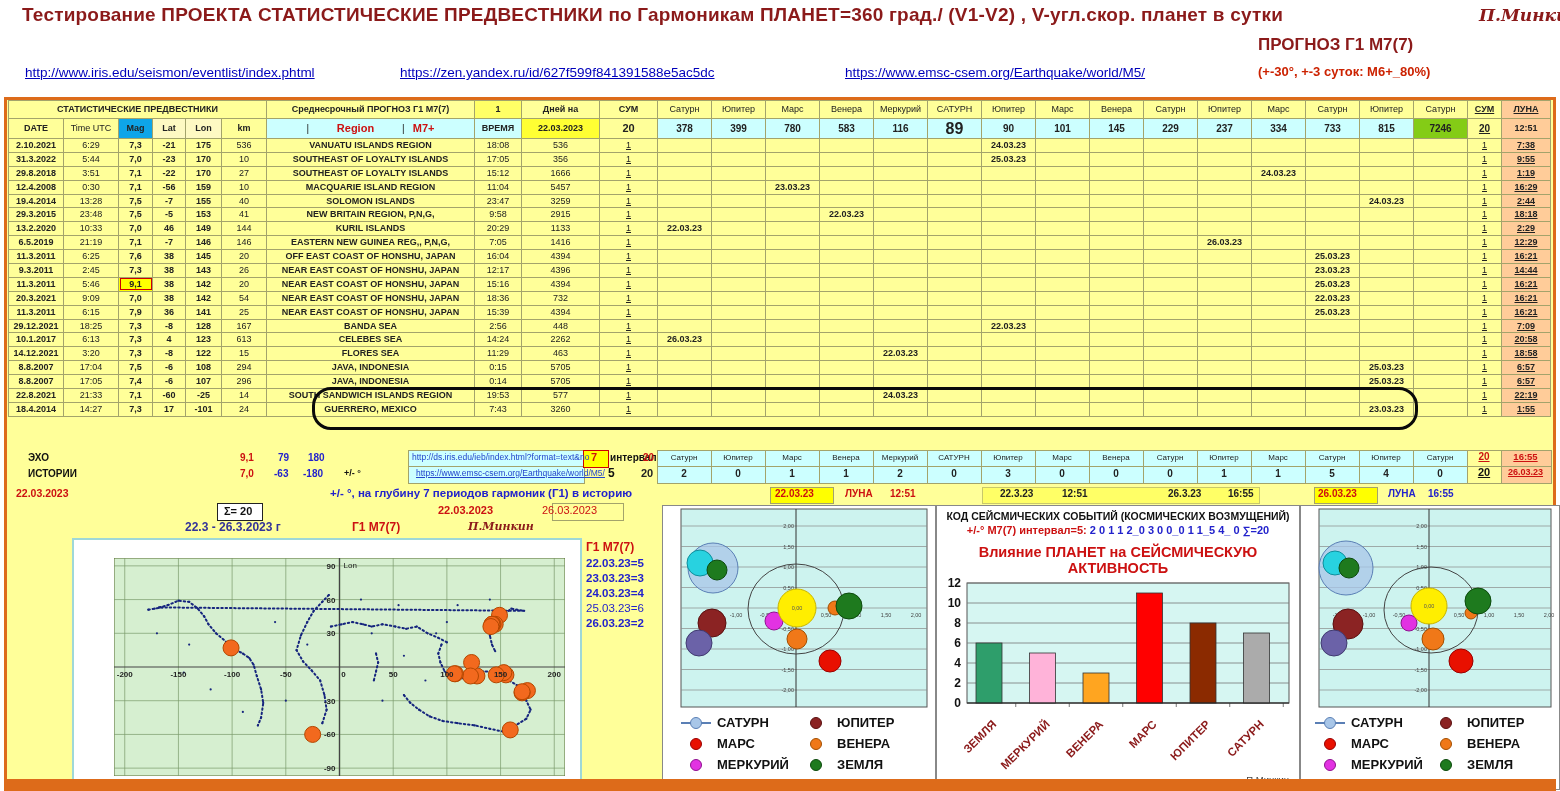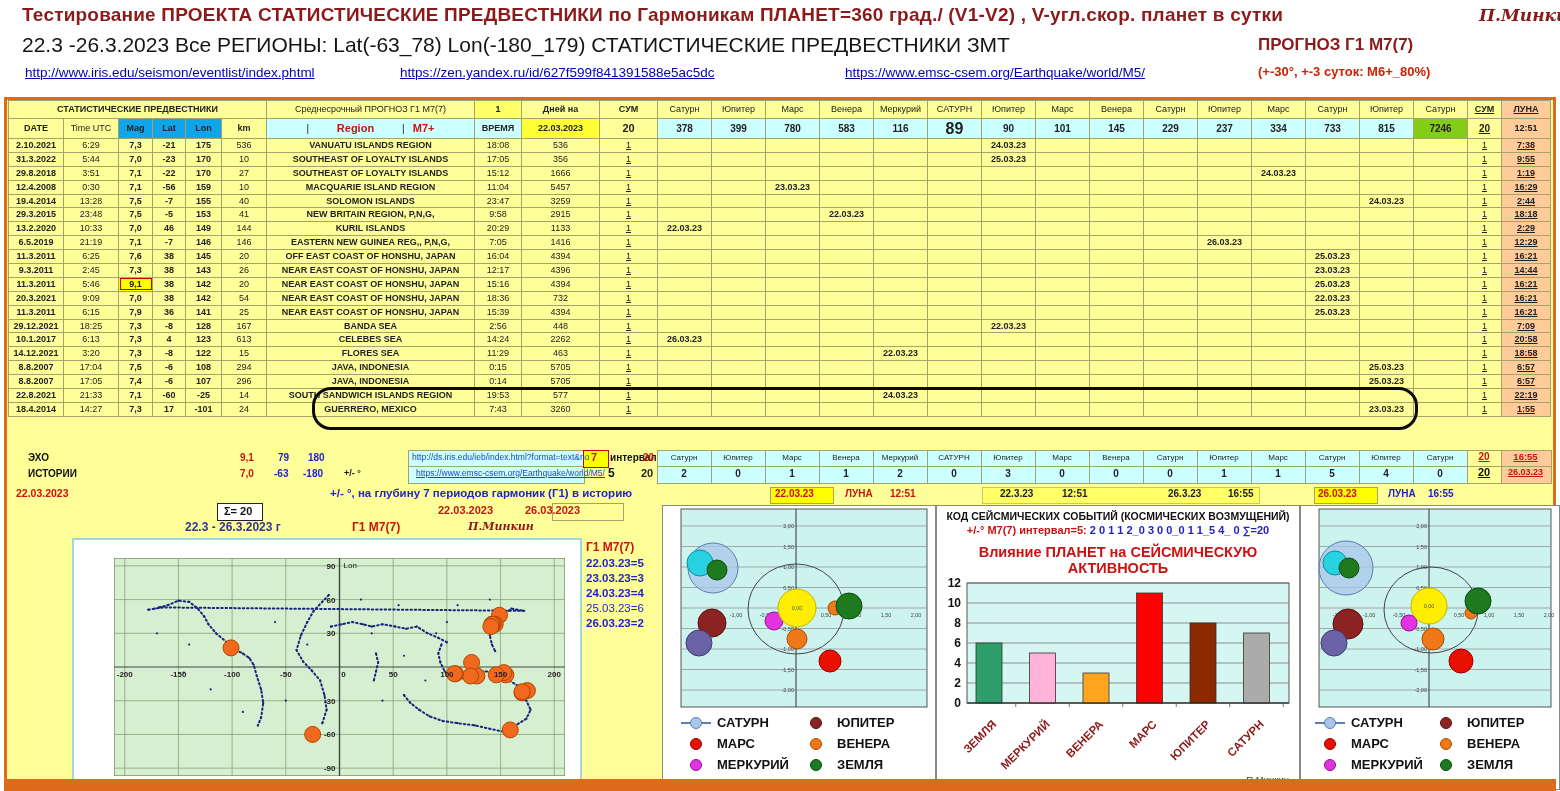--- a/index.html
+++ b/index.html
@@ -12,33 +12,33 @@
   .forecast1{top:35px;left:1258px;font-size:17px;font-weight:bold;color:#8B1A1A;}
   .link{font-size:13.5px;color:#0000BB;text-decoration:underline;white-space:nowrap;}
   .forecast2{top:64px;left:1258px;font-size:13px;font-weight:bold;color:#CC2200;}
   .sheet{top:97px;left:4px;width:1546px;height:688px;background:#FFFF99;border:3px solid #DD6B1A;}
   .botbar{top:779px;left:4px;width:1552px;height:12px;background:#DD6B1A;}
   table.grid{border-collapse:collapse;table-layout:fixed;background:#FFFF99;}
   .grid td{border:1px solid #A3A36B;overflow:hidden;white-space:nowrap;text-align:center;padding:0;font-size:9px;line-height:1;color:#222;}
   .grid tr.h1 td{height:17px;} .grid tr.h2 td{height:16px;} .grid tr.h3 td{height:19px;}
   .grid tr.dr td{height:12.9px;}
   .tL{font-weight:bold;font-size:12px;color:#101010;}
-  .tM{font-weight:normal;font-size:12px;color:#CC1111;}
+  .tM{font-weight:bold;font-size:12px;color:#CC1111;}
   .one{font-weight:bold;font-size:11px;color:#CC1111;}
   .dayshdr{font-weight:bold;font-size:10px;color:#222;}
   .sumh{font-weight:bold;font-size:10px;color:#CC1111;}
   .sumh2{font-weight:bold;font-size:10px;color:#CC1111;text-decoration:underline;}
   .pname{font-size:8.5px;color:#222;}
   .lunah{font-weight:bold;font-size:10px;color:#CC1111;text-decoration:underline;background:#FFCC99;}
   .lunabg{background:#FFCC99;}
   .group{background:#CCFFFF;color:#1A1ACC;font-weight:bold;font-size:10px;}
   .cyan{background:#CCFFFF;margin-left:8px;}
   .depth{background:#CCFFFF;font-weight:bold;font-size:9.5px;}
   .reg{background:#CCFFFF;font-weight:bold;color:#CC1111;font-size:9.5px;}
-  .colhdr{background:#0ea5e9;font-weight:bold;font-size:10px;}
+  .colhdr{background:#fef9c3;font-weight:bold;font-size:10px;}
   .blu{color:#2222CC;} .redt{color:#CC1111;}
   .datecell{color:#993333;font-weight:bold;font-size:9px;}
   .magcell{color:#CC3300;font-weight:bold;}
   .maghl{background:#FFFF00;color:#DD1100;font-weight:bold;outline:1px solid #CC0000;outline-offset:-2px;}
   .latlon{color:#2222CC;font-weight:bold;}
   .regioncell{font-weight:bold;font-size:8.5px;color:#111;}
   .pdate{color:#2222BB;font-weight:bold;font-size:9px;}
   .sum1{font-size:9px;text-decoration:underline;}
   .lunaval{background:#FFCC99;color:#CC1111;font-weight:bold;font-size:8.5px;text-decoration:underline;}
   .dayscell{font-size:10px;}
@@ -55,21 +55,20 @@
   .lmark .ln{position:absolute;left:0;top:6px;width:30px;height:2px;}
   .lmark .ci{position:absolute;left:9px;top:1px;width:12px;height:12px;border-radius:50%;box-sizing:border-box;}
 </style>
 </head>
 <body>
 
 <div class="page">
 
   <div class="ab topline1">Тестирование ПРОЕКТА  СТАТИСТИЧЕСКИЕ ПРЕДВЕСТНИКИ  по Гармоникам  ПЛАНЕТ=360 град./ (V1-V2) , V-угл.скор. планет в сутки</div>
   <div class="ab topsig sig">П.Минкин</div>
-  <div class="ab topline2">22.3 -26.3.2023  Все РЕГИОНЫ:  Lat(-63_78) Lon(-180_179) СТАТИСТИЧЕСКИЕ ПРЕДВЕСТНИКИ ЗМТ</div>
   <div class="ab forecast1">ПРОГНОЗ  Г1 М7(7)</div>
   <a class="ab link" style="top:65px;left:25px;">http://www.iris.edu/seismon/eventlist/index.phtml</a>
   <a class="ab link" style="top:65px;left:400px;">https://zen.yandex.ru/id/627f599f841391588e5ac5dc</a>
   <a class="ab link" style="top:65px;left:845px;">https://www.emsc-csem.org/Earthquake/world/M5/</a>
   <div class="ab forecast2">(+-30°, +-3 суток: М6+_80%)</div>
 
   <div class="ab sheet"></div>
   <div class="ab" id="grid-host" style="top:100px;left:8px;">
       <table class="grid">
         <colgroup>
@@ -838,21 +837,21 @@
       <span class="ab sp" style="top: 489px; left: 1168px; font-size: 10px; font-weight: bold; color: rgb(34, 34, 34);">26.3.23</span>
       <span class="ab sp" style="top: 489px; left: 1228px; font-size: 10px; font-weight: bold; color: rgb(34, 34, 34);">16:55</span>
       <div class="ab cellbox" style="top: 487px; left: 1314px; width: 62px; height: 15px; background: rgb(255, 255, 0);"></div>
       <span class="ab sp" style="top: 489px; left: 1318px; font-size: 10px; font-weight: bold; color: rgb(204, 17, 17);">26.03.23</span>
       <span class="ab sp" style="top: 489px; left: 1388px; font-size: 10px; font-weight: bold; color: rgb(34, 34, 204);">ЛУНА</span>
       <span class="ab sp" style="top: 489px; left: 1428px; font-size: 10px; font-weight: bold; color: rgb(34, 34, 204);">16:55</span>
       <div class="ab cellbox" style="top: 503px; left: 217px; width: 44px; height: 16px; background: rgb(255, 255, 255); border: 1px solid rgb(34, 34, 34);"></div>
       <span class="ab sp" style="top: 506px; left: 224px; font-size: 11px; font-weight: bold; color: rgb(17, 17, 17);">Σ= 20</span>
       <span class="ab sp" style="top: 505px; left: 438px; font-size: 11px; font-weight: bold; color: rgb(204, 17, 17);">22.03.2023</span>
       <div class="ab cellbox" style="top: 503px; left: 552px; width: 70px; height: 16px; background: rgb(255, 255, 153);"></div>
-      <span class="ab sp" style="top: 505px; left: 525px; font-size: 11px; font-weight: bold; color: rgb(204, 17, 17);">26.03.2023</span>
+      <span class="ab sp" style="top: 505px; left: 542px; font-size: 11px; font-weight: normal; color: rgb(204, 17, 17);">26.03.2023</span>
     </div>
 
   <div class="ab mappanel" style="top:538px;left:72px;width:506px;height:242px;">
     <svg id="map-svg" style="position:absolute;top:18px;left:40px;" width="451" height="218">
         <rect x="0" y="0" width="451" height="218" fill="#D6EFD0" stroke="#556B2F" stroke-width="1"></rect>
         <line x1="10.738095238095237" y1="0" x2="10.738095238095237" y2="218" stroke="#7A9A6A" stroke-width="0.7"></line>
         <line x1="64.42857142857143" y1="0" x2="64.42857142857143" y2="218" stroke="#7A9A6A" stroke-width="0.7"></line>
         <line x1="118.11904761904762" y1="0" x2="118.11904761904762" y2="218" stroke="#7A9A6A" stroke-width="0.7"></line>
         <line x1="171.8095238095238" y1="0" x2="171.8095238095238" y2="218" stroke="#7A9A6A" stroke-width="0.7"></line>
         <line x1="225.5" y1="0" x2="225.5" y2="218" stroke="#7A9A6A" stroke-width="1.4"></line>

